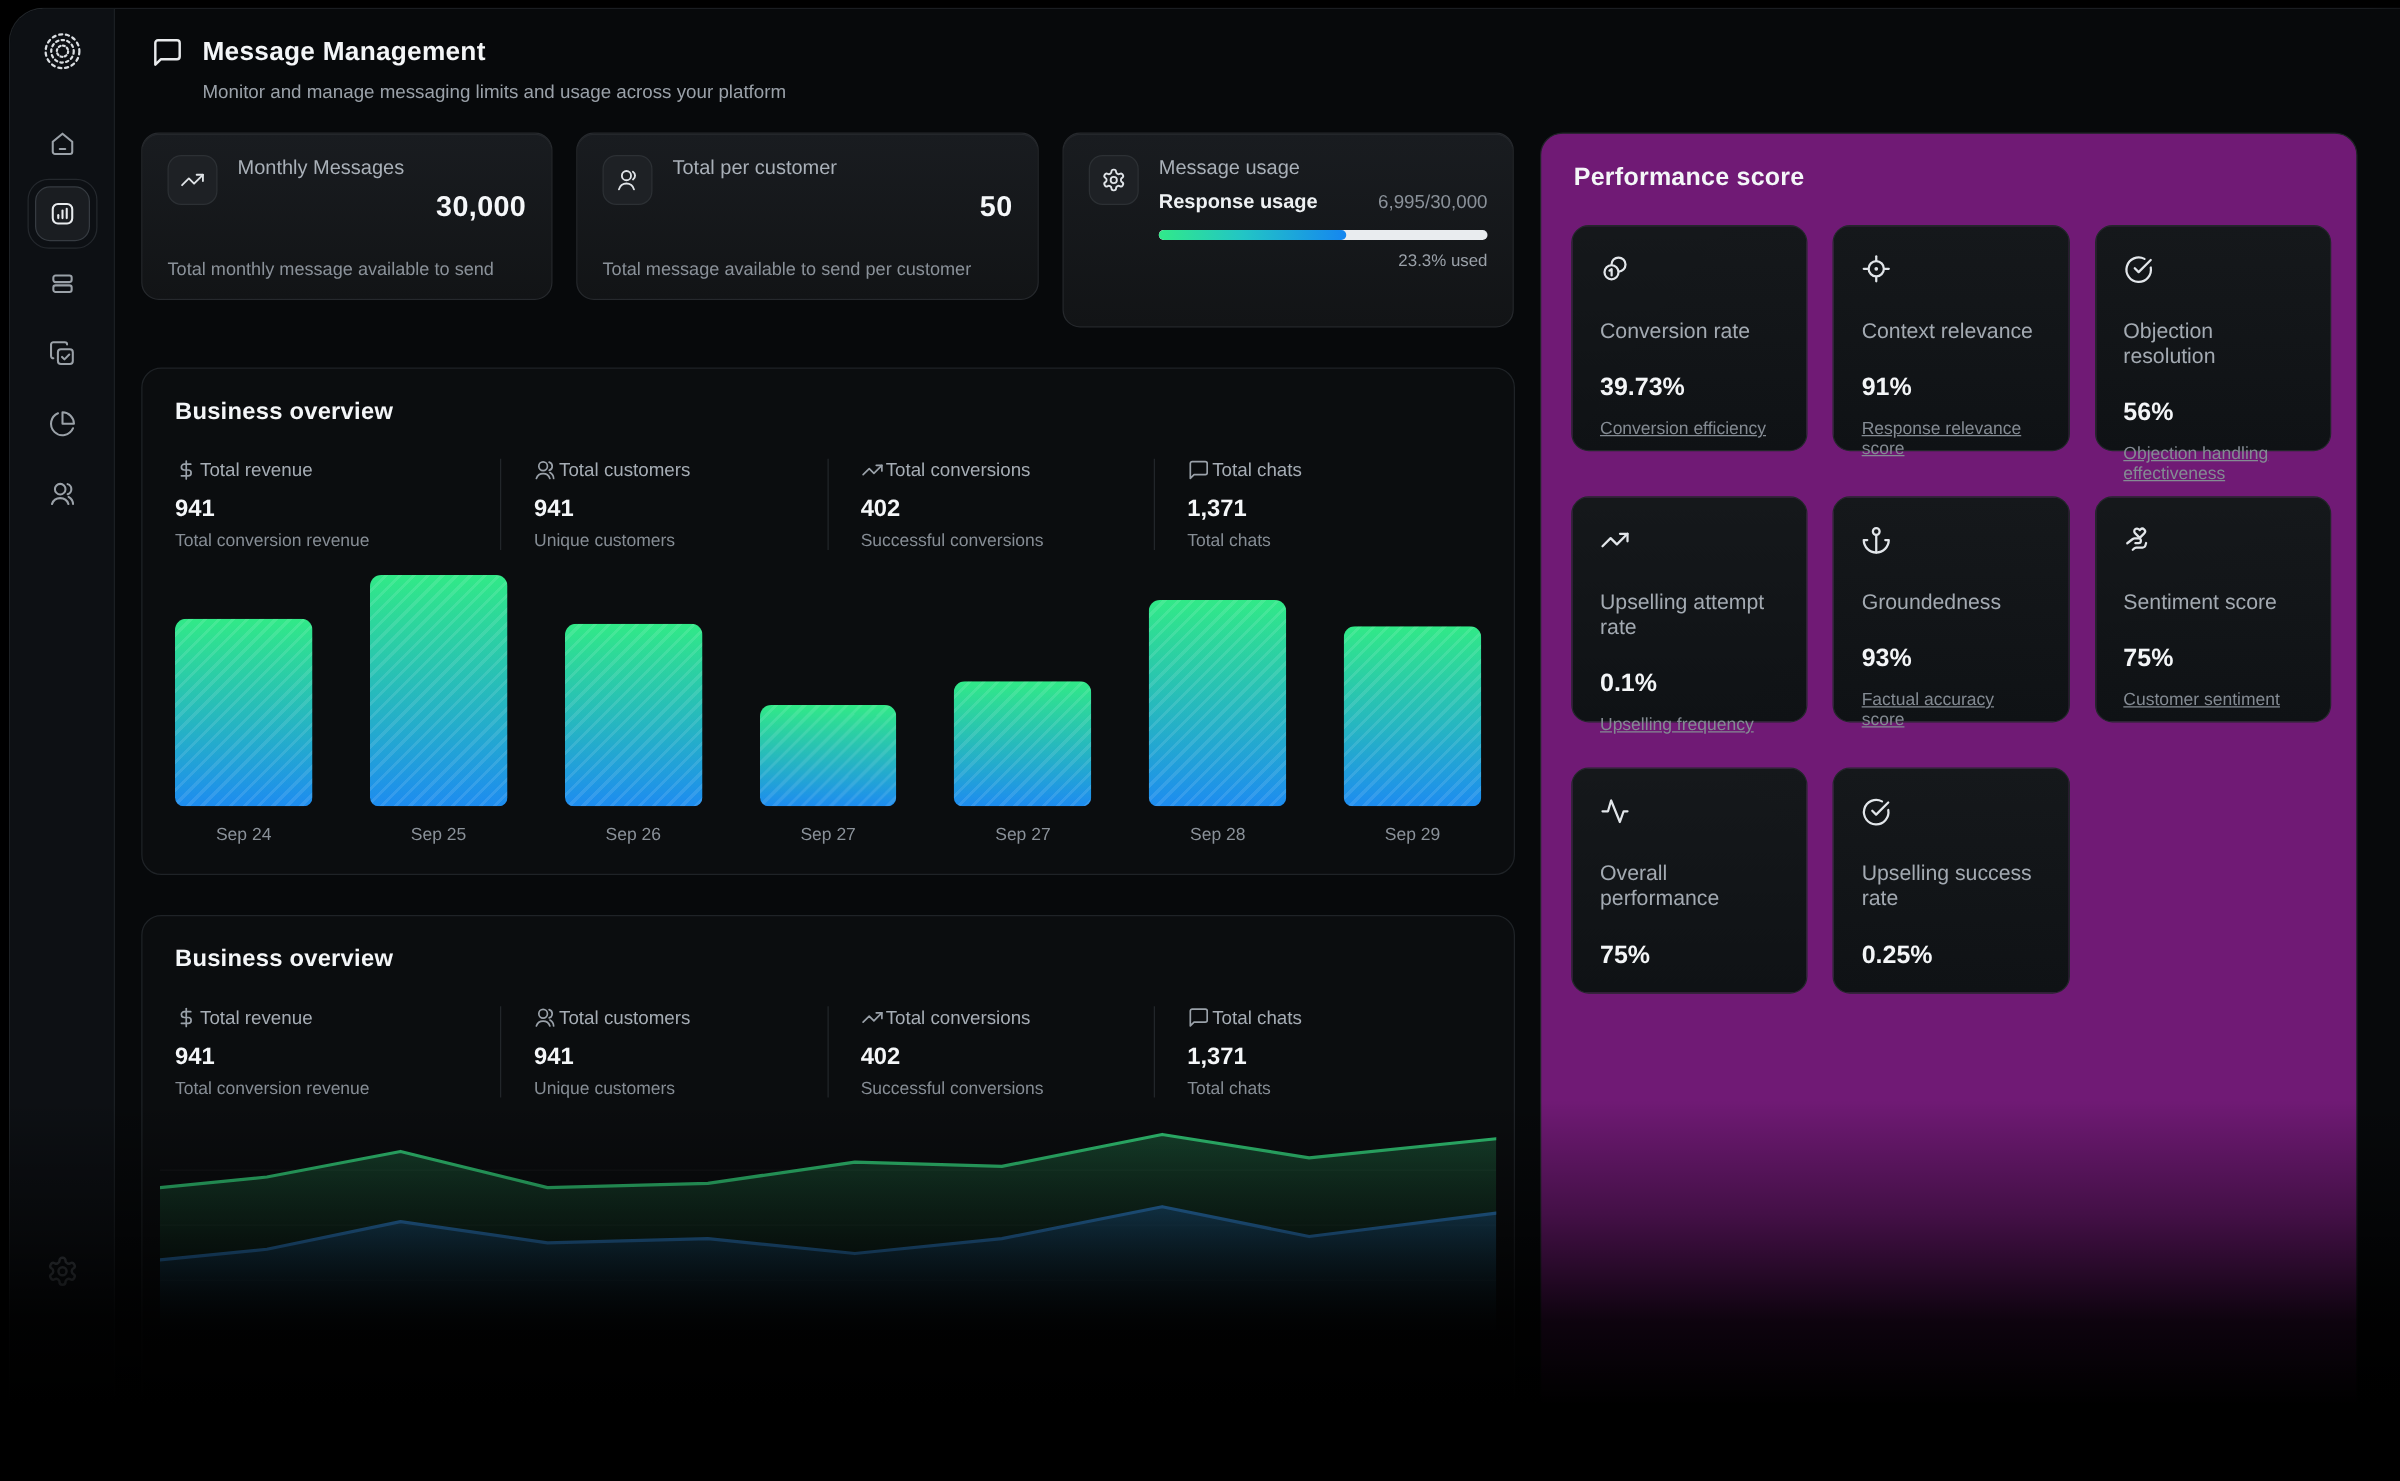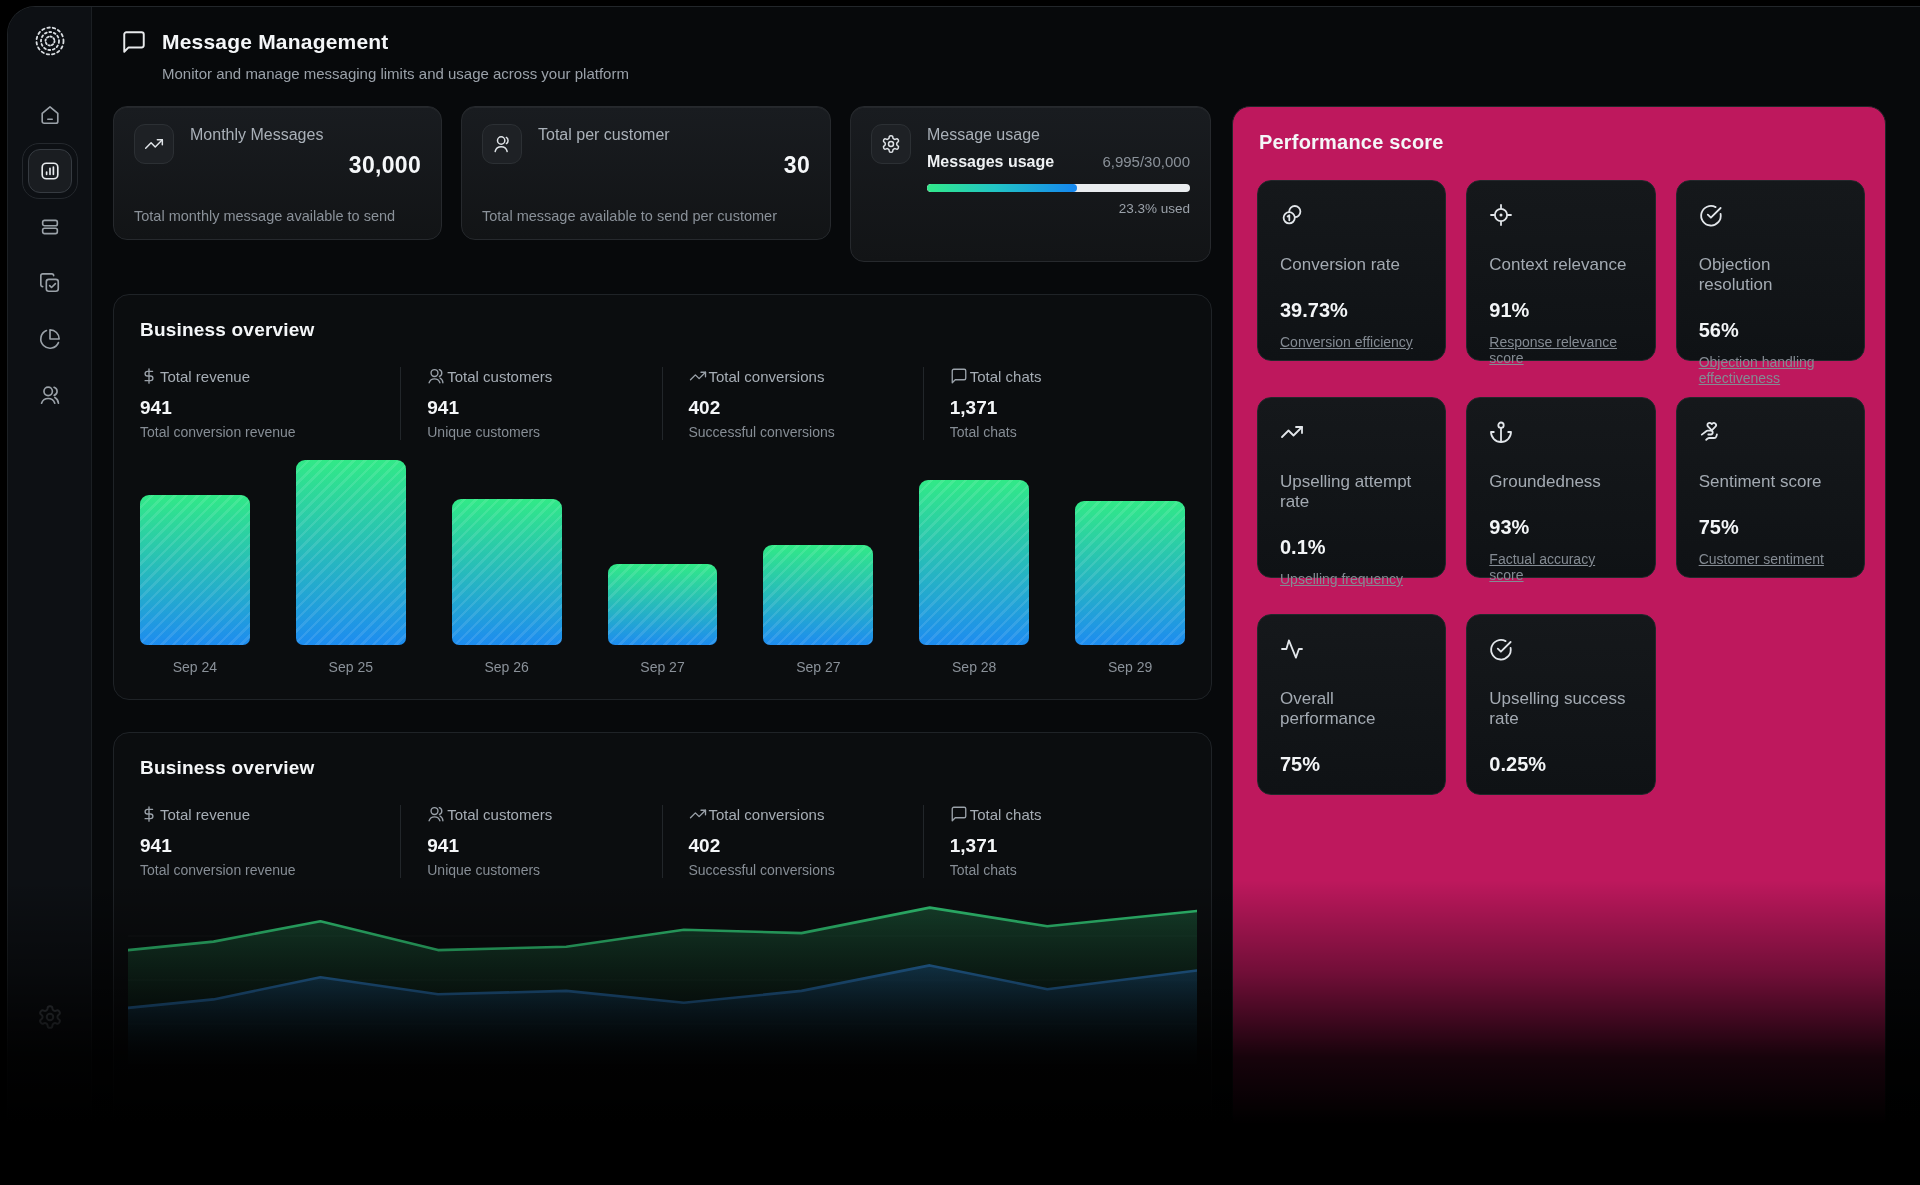--- a/index.html
+++ b/index.html
@@ -103,21 +103,21 @@
       repeating-linear-gradient(135deg, rgba(255,255,255,0.10) 0 2.5px, rgba(255,255,255,0) 2.5px 8px),
       linear-gradient(180deg,#31e987 0%, #1d8cf0 100%);
   }
   .bar-label { text-align:center; font-size:14px; color:#8a9199; margin-top:14px; }
   
   .area-card { height:480px; }
   .area-wrap { margin:16px -12px 0; }
   .area-wrap svg { display:block; width:100%; height:170px; }
   
   .perf-panel {
-    flex:1; min-height:1070px; border-radius:18px; background:#be185d;
+    flex:1; min-height:1070px; border-radius:18px; background:#701a75;
     border:1px solid #202428; padding:24px 20px 20px 24px;
   }
   .perf-panel h2 { font-size:20px; font-weight:700; color:#f4f6f8; letter-spacing:.2px; padding-left:2px; }
   .perf-grid { display:grid; grid-template-columns:1fr 1fr 1fr; gap:36px 20px; margin-top:26px; }
   .perf-card {
     height:181px; border-radius:14px; padding:22px;
     background:linear-gradient(180deg,#15181b 0%, #0f1215 100%);
     border:1px solid #23272b;
   }
   .perf-card .pi { width:24px; height:24px; color:#e2e6ea; display:block; }
@@ -234,38 +234,38 @@
             <div class="sc-top">
               <span class="chip">
                   <svg viewBox="0 0 24 24">
                     <circle cx="11" cy="7.8" r="4.4"></circle>
                     <path d="M3.8 21a7.4 7.4 0 0 1 14.4 0"></path>
                     <path d="M17.2 4.1a4.4 4.4 0 0 1 .1 7.4"></path>
                   </svg>
                 </span>
               <div class="sc-main">
                 <div class="sc-title">Total per customer</div>
-                <div class="sc-value">30</div>
+                <div class="sc-value">50</div>
               </div>
             </div>
             <div class="sc-footer">Total message available to send per customer</div>
           </div>
 
           <div class="stat-card c2">
             <div class="sc-top">
               <span class="chip">
                   <svg viewBox="0 0 24 24">
                     <path d="M12.22 2h-.44a2 2 0 0 0-2 2v.18a2 2 0 0 1-1 1.73l-.43.25a2 2 0 0 1-2 0l-.15-.08a2 2 0 0 0-2.73.73l-.22.38a2 2 0 0 0 .73 2.73l.15.1a2 2 0 0 1 1 1.72v.51a2 2 0 0 1-1 1.74l-.15.09a2 2 0 0 0-.73 2.73l.22.38a2 2 0 0 0 2.73.73l.15-.08a2 2 0 0 1 2 0l.43.25a2 2 0 0 1 1 1.73V20a2 2 0 0 0 2 2h.44a2 2 0 0 0 2-2v-.18a2 2 0 0 1 1-1.73l.43-.25a2 2 0 0 1 2 0l.15.08a2 2 0 0 0 2.73-.73l.22-.39a2 2 0 0 0-.73-2.73l-.15-.08a2 2 0 0 1-1-1.74v-.5a2 2 0 0 1 1-1.74l.15-.09a2 2 0 0 0 .73-2.73l-.22-.38a2 2 0 0 0-2.73-.73l-.15.08a2 2 0 0 1-2 0l-.43-.25a2 2 0 0 1-1-1.73V4a2 2 0 0 0-2-2z"></path>
                     <circle cx="12" cy="12" r="3"></circle>
                   </svg>
                 </span>
               <div class="sc-main">
                 <div class="sc-title">Message usage</div>
                 <div class="usage-row">
-                  <span class="usage-label">Messages usage</span>
+                  <span class="usage-label">Response usage</span>
                   <span class="usage-value">6,995/30,000</span>
                 </div>
                 <div class="progress">
                   <div class="progress-fill" id="progress-fill" style="width: 57%;"></div>
                 </div>
                 <div class="usage-pct">23.3% used</div>
               </div>
             </div>
           </div>
 

